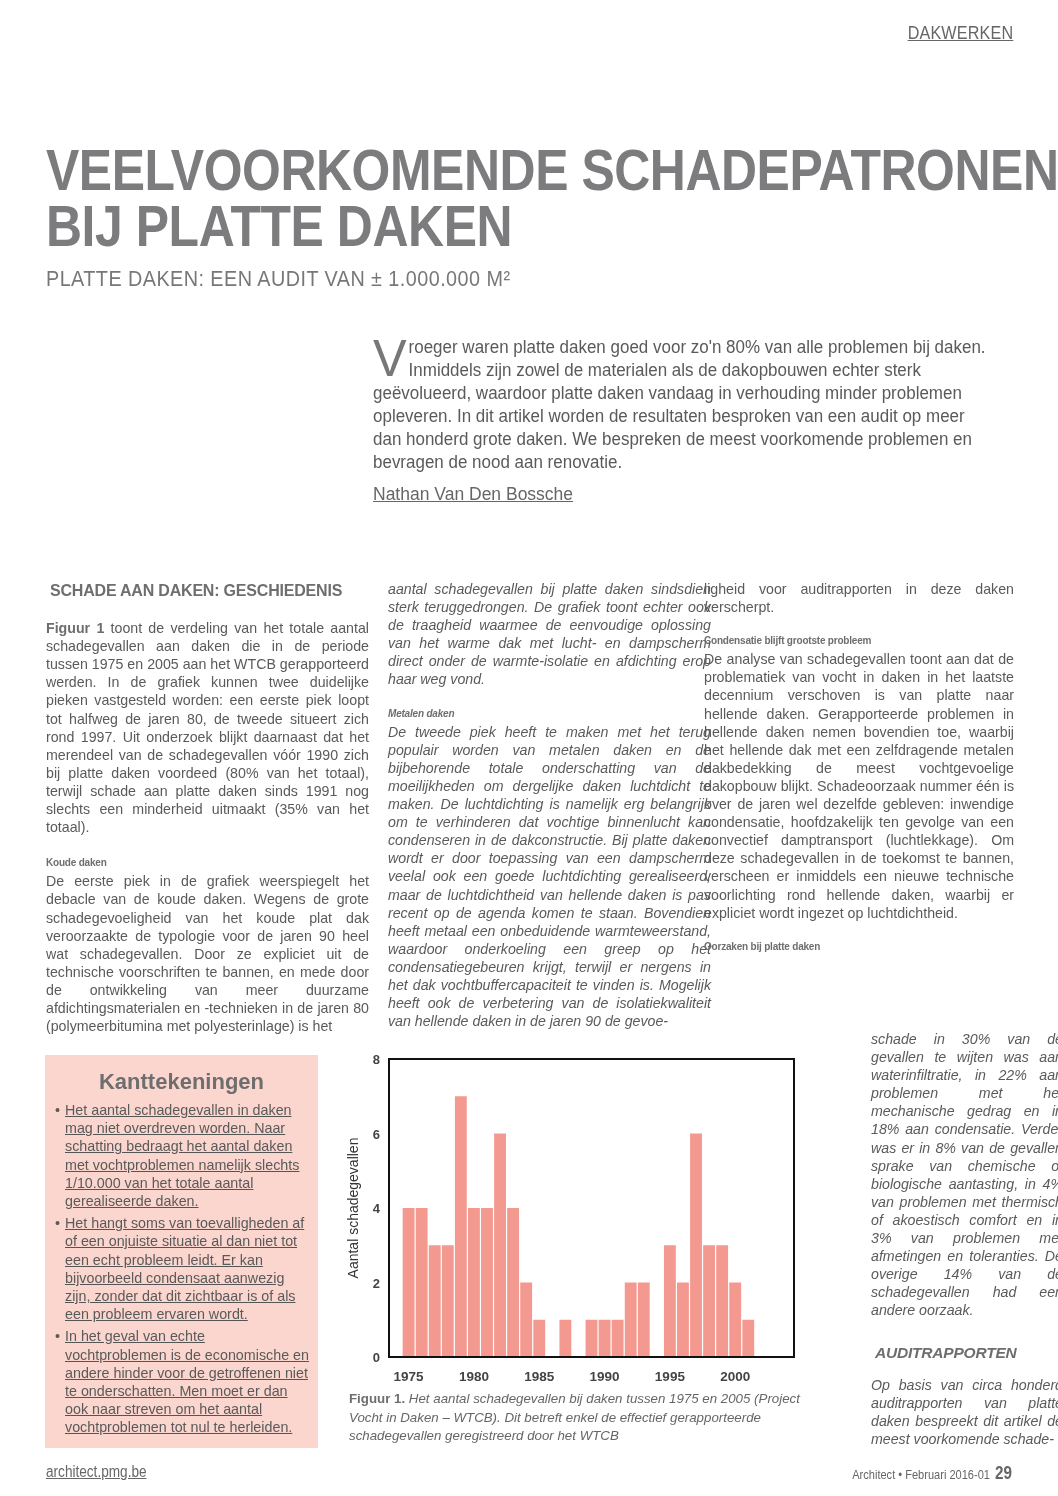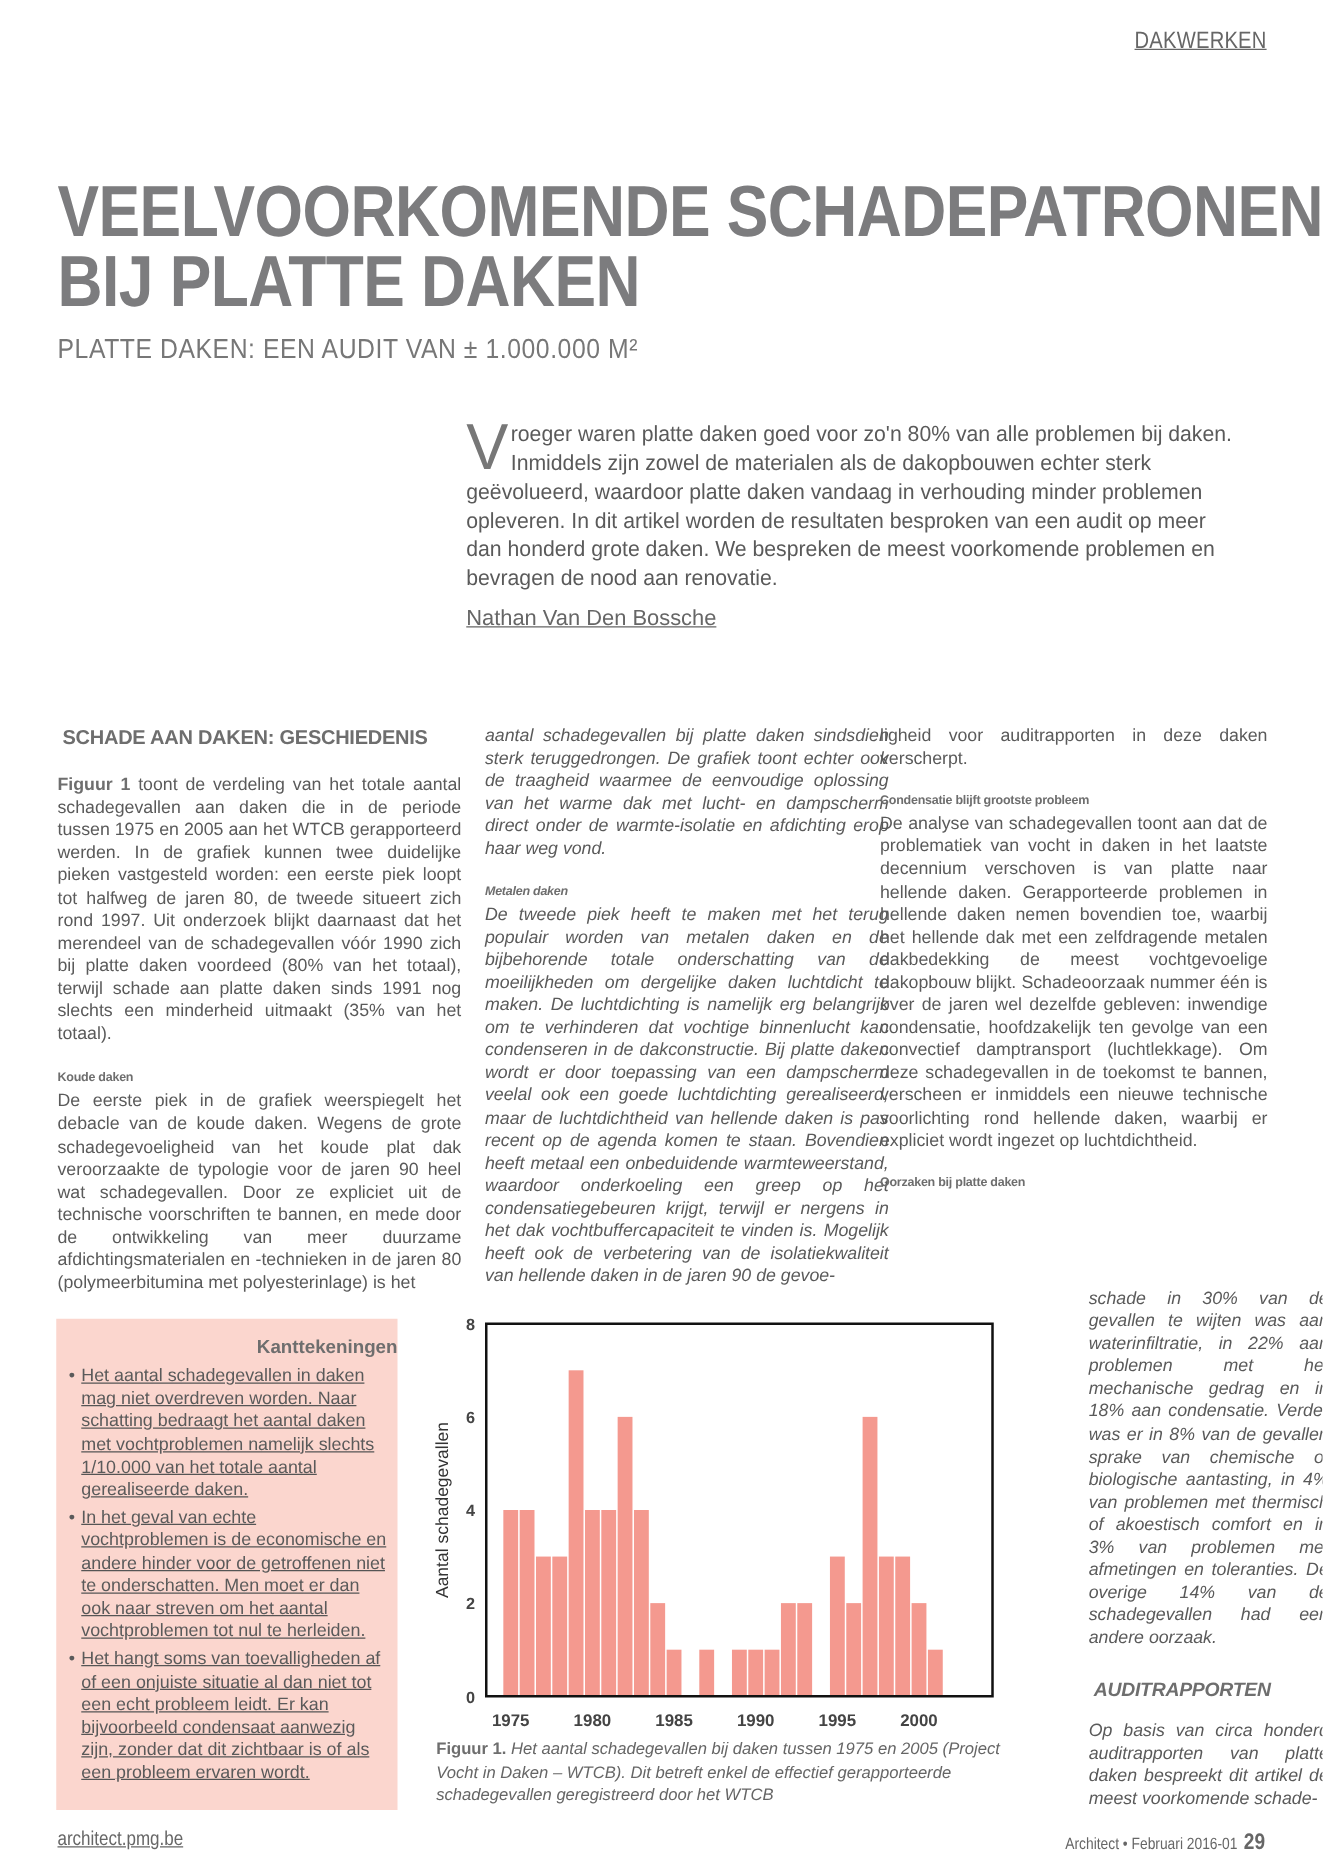--- a/index.html
+++ b/index.html
@@ -14,21 +14,21 @@
   .col{font-family:"Liberation Sans",sans-serif;font-size:14.2px;line-height:18.1px;color:#5a5a5a;text-align:justify;}
   .col p{margin:0;}
   .col h2{margin:4px;font-size:16px;font-weight:bold;color:#6e6e6e;letter-spacing:-0.2px;}
   .col h3{margin:0;font-size:10px;font-weight:bold;color:#6e6e6e;letter-spacing:-0.2px;}
   .col b{color:#6e6e6e;}
   .c1{left:46px;top:578px;width:323px;}
   .c2{left:388px;top:580px;width:323px;font-style:italic;}
   .c3{left:704px;top:580px;width:310px;}
   .c3b{left:871px;top:1030px;width:192px;font-style:italic;}
   .kbox{left:45px;top:1055px;width:273px;height:393px;background:#fbd6ce;}
-  .kbox h3{margin:14px 0 6px 0;text-align:right;font-family:"Liberation Sans",sans-serif;font-size:15px;font-weight:bold;color:#6e6e6e;}
+  .kbox h3{margin:14px 0 6px 0;text-align:center;font-family:"Liberation Sans",sans-serif;font-size:22px;font-weight:bold;color:#6e6e6e;}
   .kbox ul{margin:0;padding:0 8px 0 8px;list-style:none;text-decoration:underline;}
   .kbox li{font-family:"Liberation Sans",sans-serif;font-size:14.3px;line-height:18.2px;color:#5a5a5a;padding-left:12px;text-indent:-10px;margin-bottom:4px;}
   .kbox li:before{content:"\2022";display:inline-block;width:10px;text-indent:0;}
   .caption{left:349px;top:1390px;width:460px;font-family:"Liberation Sans",sans-serif;font-size:13.3px;line-height:18.5px;color:#666;}
   .caption b{font-style:normal;color:#6e6e6e;}
   .caption i{font-style:italic;}
   .footer-left{left:46px;top:1463px;font-family:"Liberation Sans",sans-serif;font-size:16px;color:#666;text-decoration:underline;transform:scaleX(0.85);transform-origin:left top;}
   .footer-right{right:46px;top:1463px;font-family:"Liberation Sans",sans-serif;font-size:13px;color:#666;transform:scaleX(0.85);transform-origin:right top;white-space:nowrap;}
   .footer-right .pg{font-size:18px;font-weight:bold;color:#666;margin-left:6px;}
   svg text{font-family:"Liberation Sans",sans-serif;}
@@ -71,22 +71,22 @@
 <div class="abs col c3b">
   <p>schade in 30% van de gevallen te wijten was aan waterinfiltratie, in 22% aan problemen met het mechanische gedrag en in 18% aan condensatie. Verder was er in 8% van de gevallen sprake van chemische of biologische aantasting, in 4% van problemen met thermisch of akoestisch comfort en in 3% van problemen met afmetingen en toleranties. De overige 14% van de schadegevallen had een andere oorzaak.</p>
   <h2 style="margin-top:24px;font-size:15.5px">AUDITRAPPORTEN</h2>
   <p style="margin-top:14px">Op basis van circa honderd auditrapporten van platte daken bespreekt dit artikel de meest voorkomende schade-</p>
 </div>
 
 <div class="abs kbox">
   <h3>Kanttekeningen</h3>
   <ul>
     <li>Het aantal schadegevallen in daken mag niet overdreven worden. Naar schatting bedraagt het aantal daken met vochtproblemen namelijk slechts 1/10.000 van het totale aantal gerealiseerde daken.</li>
+    <li>Het hangt soms van toevalligheden af of een onjuiste situatie al dan niet tot een echt probleem leidt. Er kan bijvoorbeeld condensaat aanwezig zijn, zonder dat dit zichtbaar is of als een probleem ervaren wordt.</li>
     <li>In het geval van echte vochtproblemen is de economische en andere hinder voor de getroffenen niet te onderschatten. Men moet er dan ook naar streven om het aantal vochtproblemen tot nul te herleiden.</li>
-    <li>Het hangt soms van toevalligheden af of een onjuiste situatie al dan niet tot een echt probleem leidt. Er kan bijvoorbeeld condensaat aanwezig zijn, zonder dat dit zichtbaar is of als een probleem ervaren wordt.</li>
   </ul>
 </div>
 
 <svg class="abs" id="chart" style="left:340px;top:1040px;" width="460" height="350" viewBox="0 0 460 350">
   <g id="bars">
       <rect x="62.66451612903138" width="11.864516129034019" y="168" height="149" fill="#f4998f"></rect>
       <rect x="75.72903225806363" width="11.864516129034019" y="168" height="149" fill="#f4998f"></rect>
       <rect x="88.79354838709588" width="11.864516129034019" y="205.25" height="111.75" fill="#f4998f"></rect>
       <rect x="101.85806451612815" width="11.864516129034019" y="205.25" height="111.75" fill="#f4998f"></rect>
       <rect x="114.92258064516041" width="11.864516129034019" y="56.25" height="260.75" fill="#f4998f"></rect>

